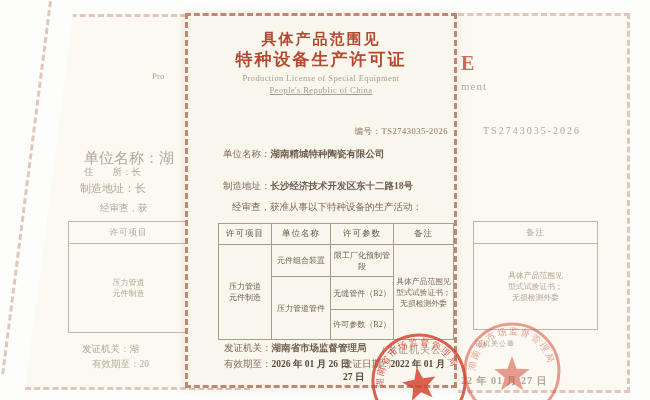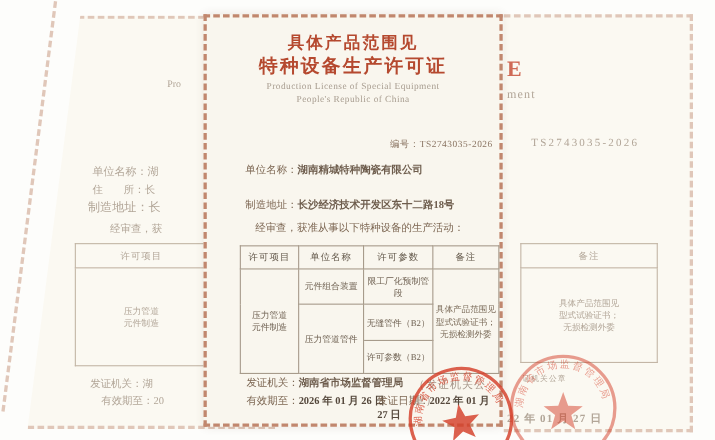--- a/index.html
+++ b/index.html
@@ -71,21 +71,21 @@
   
   .seal{position:absolute;pointer-events:none;}
 </style>
 </head>
 <body>
 
 <div id="stage">
 
   <div id="left-page" class="page">
     <div class="abs faded" style="left:127px;top:54px;font-size:9px;">Pro</div>
-    <div class="abs faded" style="left:59px;top:132px;font-size:10px;">单位名称：湖</div>
+    <div class="abs faded" style="left:59px;top:132px;font-size:15px;">单位名称：湖</div>
     <div class="abs faded" style="left:59px;top:149px;font-size:9.5px;">住　　所：长</div>
     <div class="abs faded" style="left:55px;top:164px;font-size:11px;">制造地址：长</div>
     <div class="abs faded" style="left:75px;top:185px;font-size:9.5px;">经审查，获</div>
 
     <table class="lic-faded abs" style="left:43px;top:204px;width:182px;height:112px;">
       <colgroup>
           <col style="width:120px">
           <col style="width:62px">
         </colgroup>
       <tbody>
@@ -135,21 +135,21 @@
         <textPath href="#rsealarc">湖南省市场监督管理局</textPath>
       </text>
     </svg>
   </div>
 
   <div id="center-page" class="page">
 
     <div class="title-cn abs" style="top:14px;font-size:15px;">具体产品范围见</div>
     <div class="title-cn abs" style="top:32px;font-size:17px;">特种设备生产许可证</div>
     <div class="title-en abs" style="top:57px;font-size:8.5px;">Production License of Special Equipment</div>
-    <div class="title-en abs" style="top:69px;font-size:8.5px;">People's Republic of China</div>
+    <div class="title-en abs" style="top:69px;font-size:8.5px;text-decoration:underline;">People's Republic of China</div>
 
     <div class="abs" style="top:110px;right:6px;font-size:8.5px;color:#8a7462;letter-spacing:.5px;">
       <span>编号：</span><span>TS2743035-2026</span>
     </div>
 
     <div class="fieldline abs" style="left:35px;top:132px;">
       <span>单位名称：</span><b>湖南精城特种陶瓷有限公司</b>
     </div>
     <div class="fieldline abs" style="left:35px;top:164px;">
       <span>制造地址：</span><b>长沙经济技术开发区东十二路18号</b>

